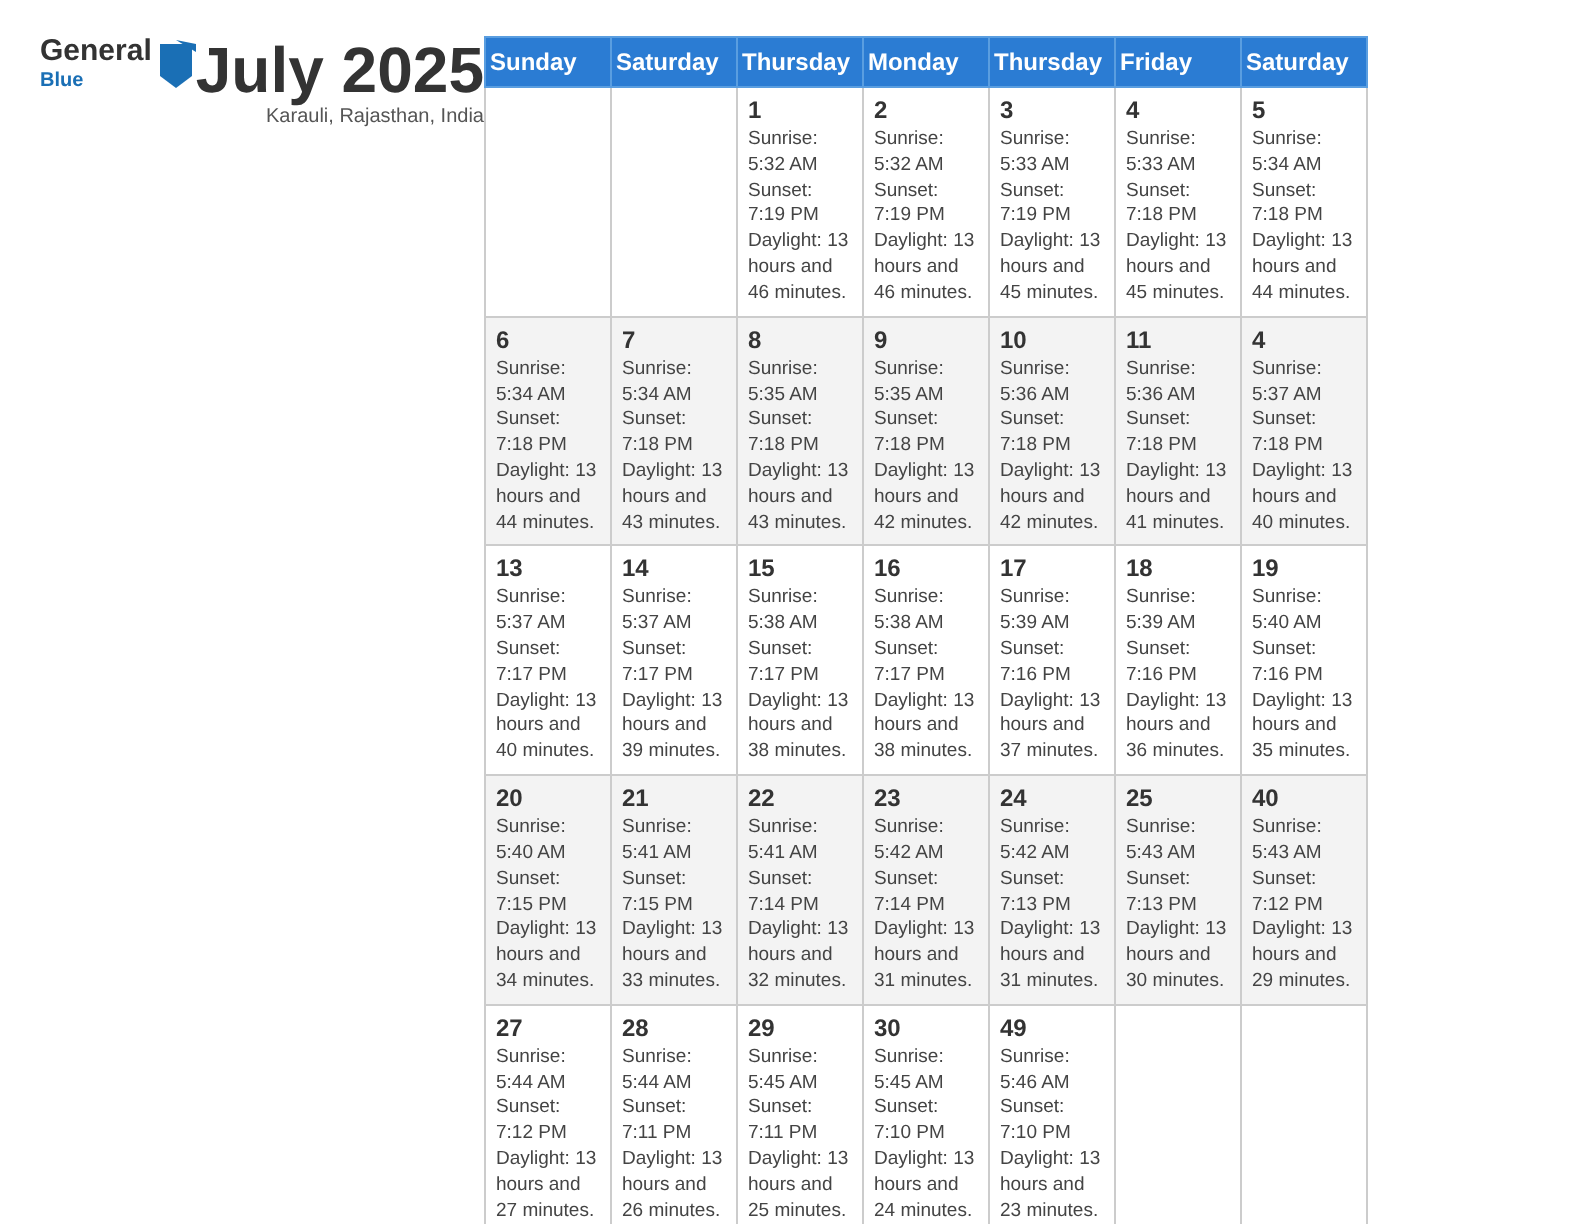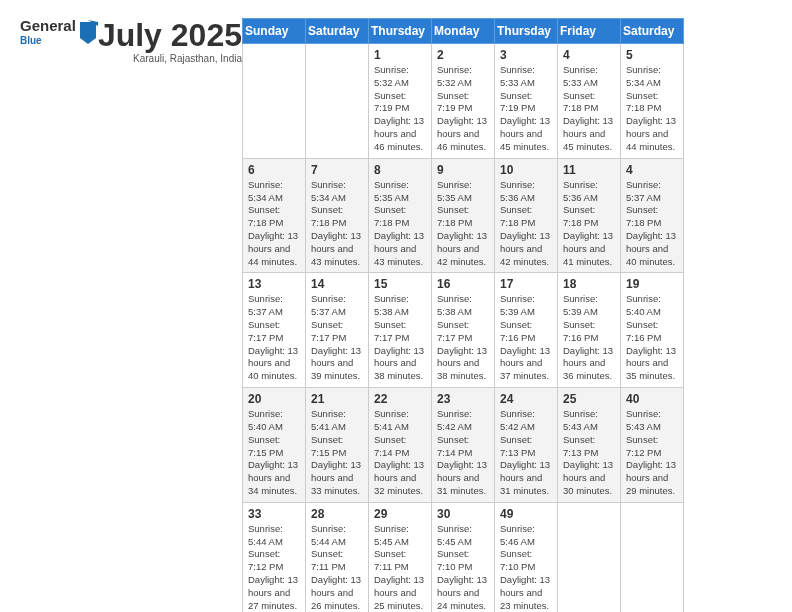--- a/index.html
+++ b/index.html
@@ -251,21 +251,21 @@
           <span class="day-number">25</span>
           <span class="day-info">Sunrise: 5:43 AM<br>Sunset: 7:13 PM<br>Daylight: 13 hours and 30 minutes.</span>
         </td>
           <td>
           <span class="day-number">40</span>
           <span class="day-info">Sunrise: 5:43 AM<br>Sunset: 7:12 PM<br>Daylight: 13 hours and 29 minutes.</span>
         </td>
         </tr>
         <tr>
           <td>
-          <span class="day-number">33</span>
+          <span class="day-number">27</span>
           <span class="day-info">Sunrise: 5:44 AM<br>Sunset: 7:12 PM<br>Daylight: 13 hours and 27 minutes.</span>
         </td>
           <td>
           <span class="day-number">28</span>
           <span class="day-info">Sunrise: 5:44 AM<br>Sunset: 7:11 PM<br>Daylight: 13 hours and 26 minutes.</span>
         </td>
           <td>
           <span class="day-number">29</span>
           <span class="day-info">Sunrise: 5:45 AM<br>Sunset: 7:11 PM<br>Daylight: 13 hours and 25 minutes.</span>
         </td>

